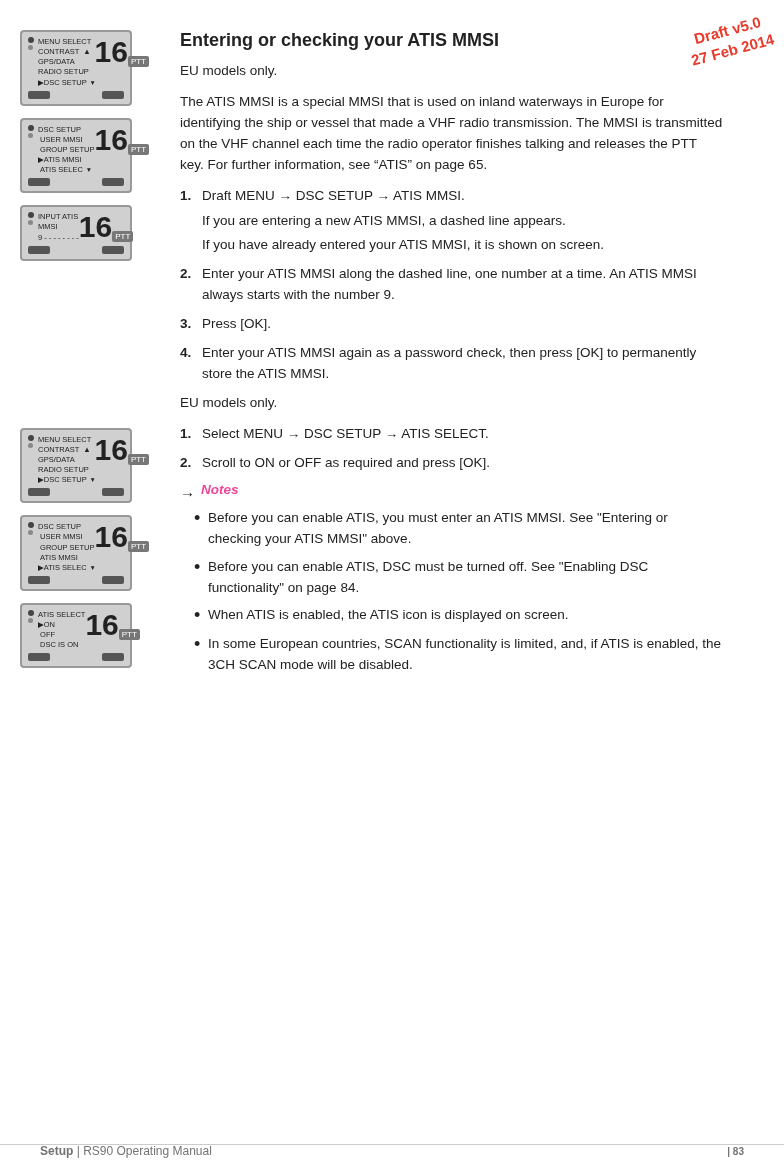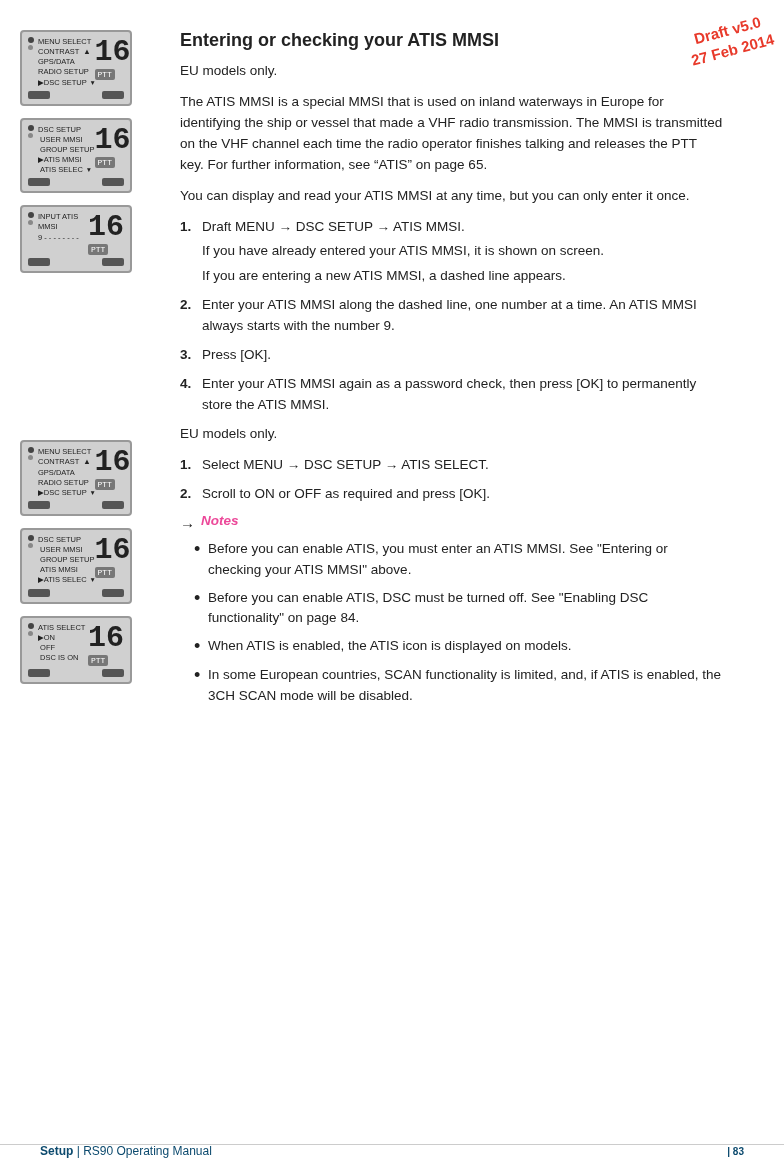--- a/index.html
+++ b/index.html
@@ -143,21 +143,21 @@
       bottom: 18px;
       left: 0;
       right: 0;
       width: 100%;
       display: flex;
       justify-content: center;
       align-items: center;
       border-top: 1px solid #ccc;
       padding-top: 6px;
       font-size: 12px;
-      color: #0c4a6e;
+      color: #737373;
     }
 
     .footer-left {
       position: absolute;
       left: 40px;
     }
 
     .footer-right {
       position: absolute;
       right: 40px;
@@ -198,23 +198,22 @@
 
     .device-dot-small {
       width: 5px;
       height: 5px;
       background: #888;
       border-radius: 50%;
     }
 
     .device-right-col {
       display: flex;
-      flex-direction: column;
-      align-items: flex-start;
-      font-family: Liberation Mono, monospace;
+      flex-direction: row;
+      align-items: flex-end;
     }
 
     .device-menu-text {
       font-size: 7.5px;
       color: #222;
       line-height: 1.35;
     }
 
     .device-menu-line {
       white-space: nowrap;
@@ -405,29 +404,28 @@
   </div>
 
   <div class="content-area">
 
     <h1 class="section-title">Entering or checking your ATIS MMSI</h1>
 
     <p class="body-text">EU models only.</p>
 
     <p class="body-text">The ATIS MMSI is a special MMSI that is used on inland waterways in Europe for identifying the ship or vessel that made a VHF radio transmission.  The MMSI is transmitted on the VHF channel each time the radio operator finishes talking and releases the PTT key. For further information, see “ATIS” on page 65.</p>
 
-    <p class="body-text">You can display and read your ATIS MMSI at any time, but you can only enter it once.</p>
 
     <ol class="step-list">
       <li class="step-item">
         <span class="step-number">1.</span>
         <div class="step-content">
           <span>Draft MENU →  DSC SETUP → ATIS MMSI.</span>
+          <div class="step-sub">If you are entering a new ATIS MMSI, a dashed line appears.</div>
           <div class="step-sub">If you have already entered your ATIS MMSI, it is shown on screen.</div>
-          <div class="step-sub">If you are entering a new ATIS MMSI, a dashed line appears.</div>
         </div>
       </li>
       <li class="step-item">
         <span class="step-number">2.</span>
         <div class="step-content">
           <span>Enter your ATIS MMSI along the dashed line, one number at a time. An ATIS MMSI always starts with the number 9.</span>
         </div>
       </li>
       <li class="step-item">
         <span class="step-number">3.</span>
@@ -470,21 +468,21 @@
       <li class="bullet-item">
         <span class="bullet-dot">•</span>
         <span class="bullet-content">Before you can enable ATIS, you must enter an ATIS MMSI. See "Entering or checking your ATIS MMSI" above.</span>
       </li>
       <li class="bullet-item">
         <span class="bullet-dot">•</span>
         <span class="bullet-content">Before you can enable ATIS, DSC must be turned off. See "Enabling DSC functionality" on page 84.</span>
       </li>
       <li class="bullet-item">
         <span class="bullet-dot">•</span>
-        <span class="bullet-content">When ATIS is enabled, the ATIS icon is displayed on models.</span>
+        <span class="bullet-content">When ATIS is enabled, the ATIS icon is displayed on screen.</span>
       </li>
       <li class="bullet-item">
         <span class="bullet-dot">•</span>
         <span class="bullet-content">In some European countries, SCAN functionality is limited, and, if ATIS is enabled, the 3CH SCAN mode will be disabled.</span>
       </li>
     </ul>
 
   </div>
 
   <div class="page-footer">

